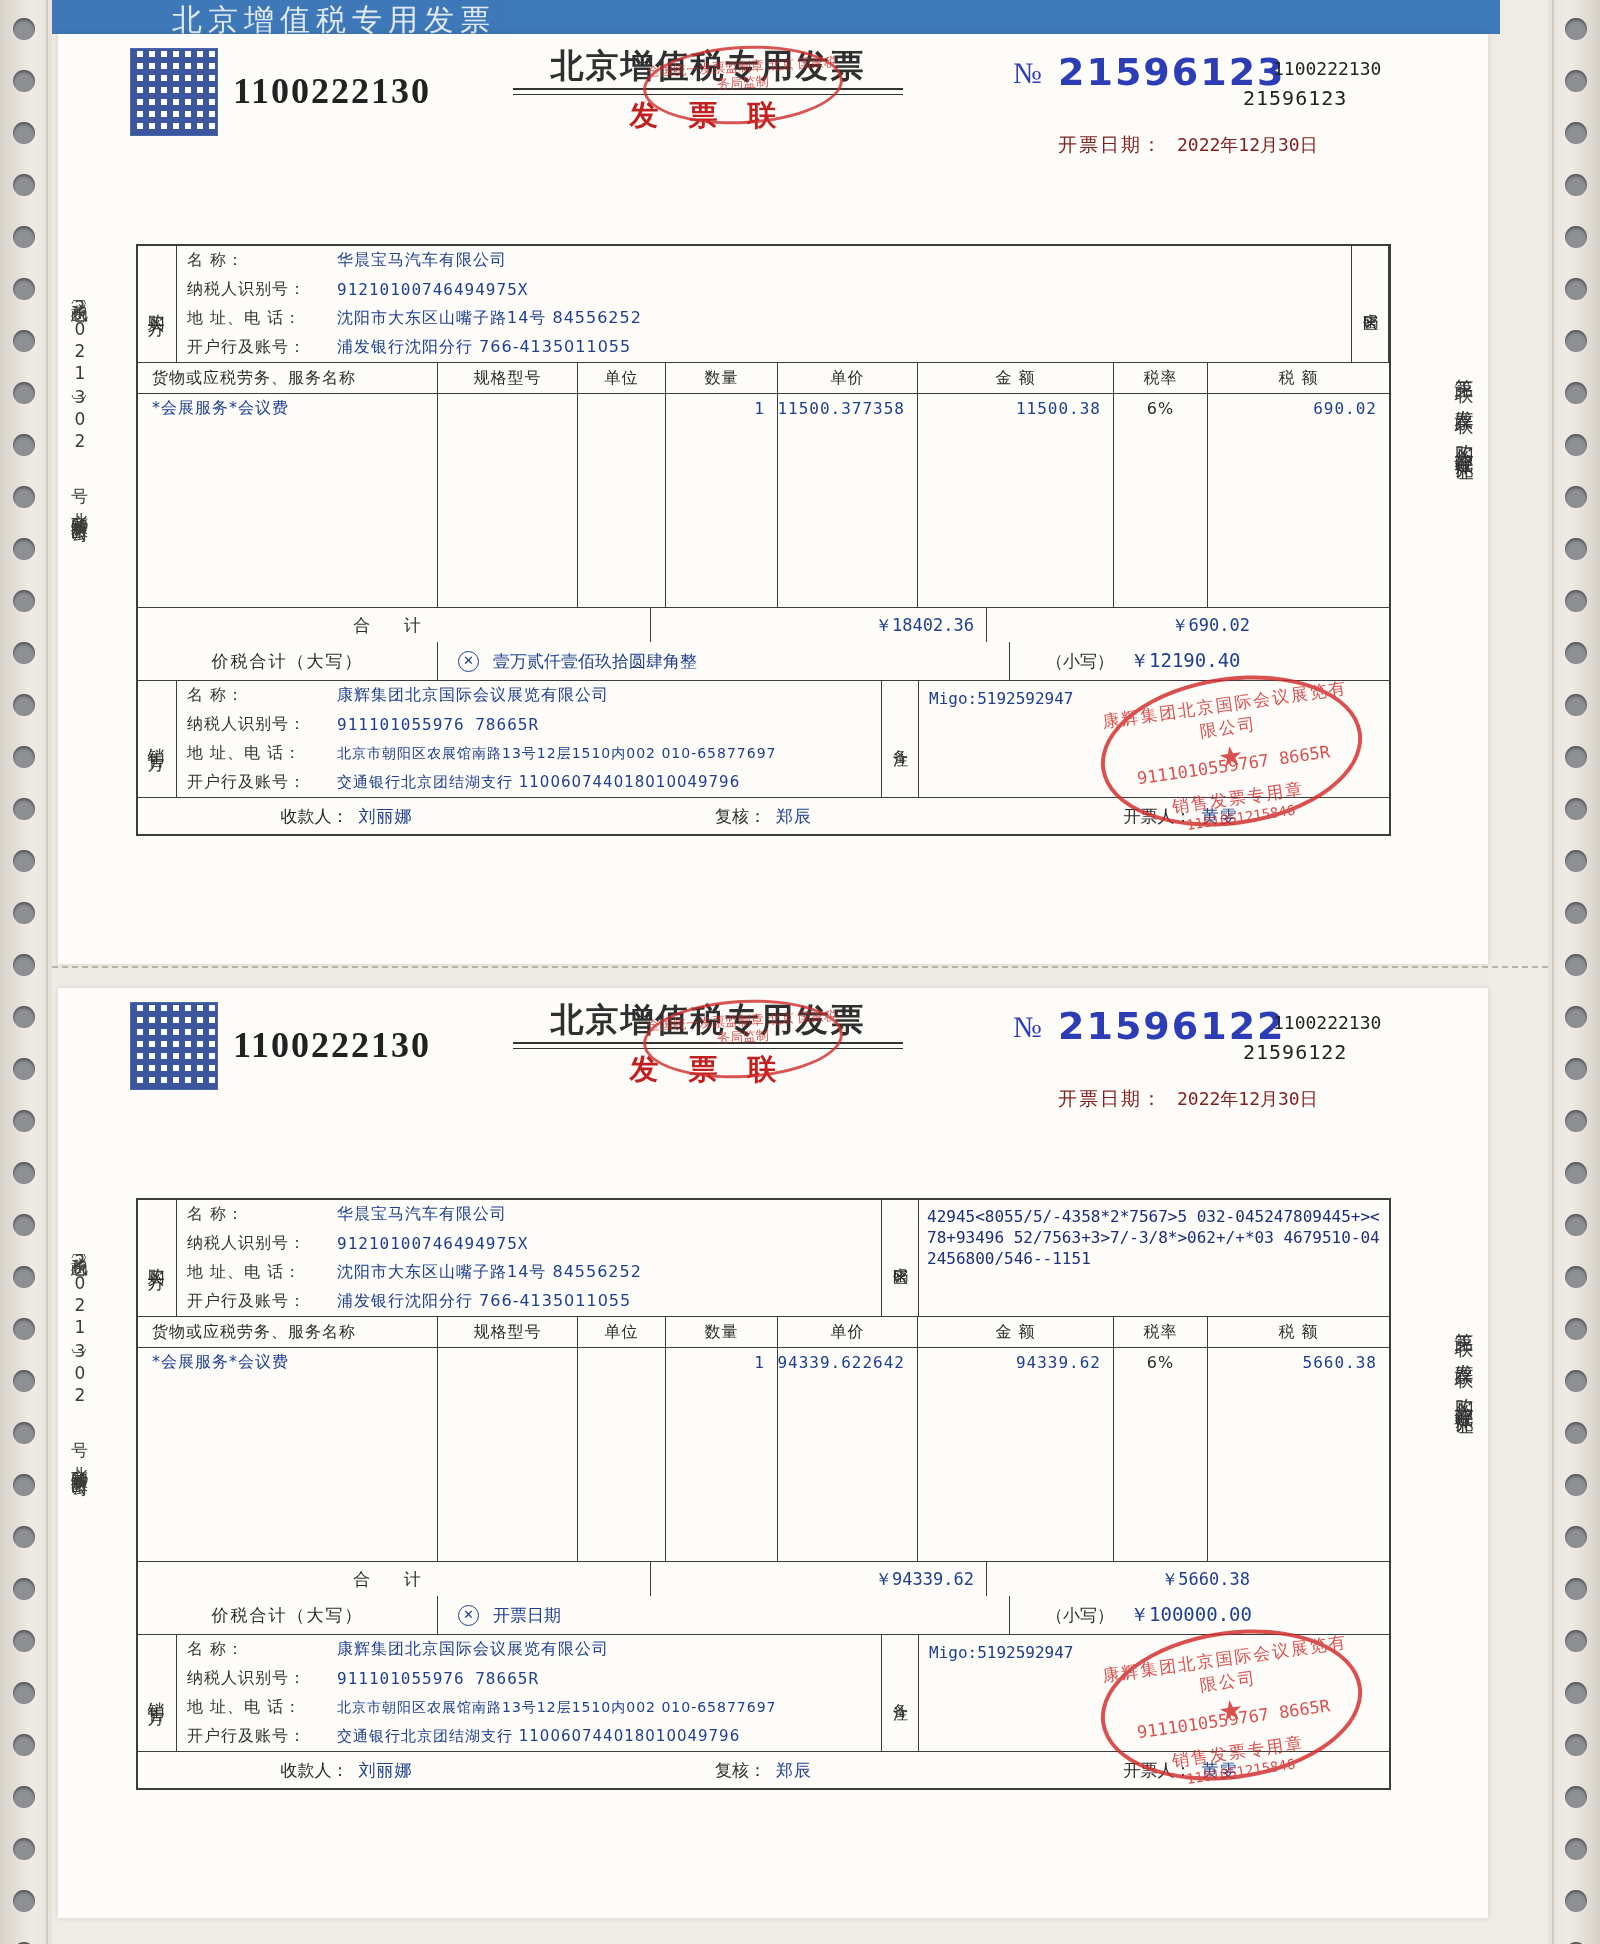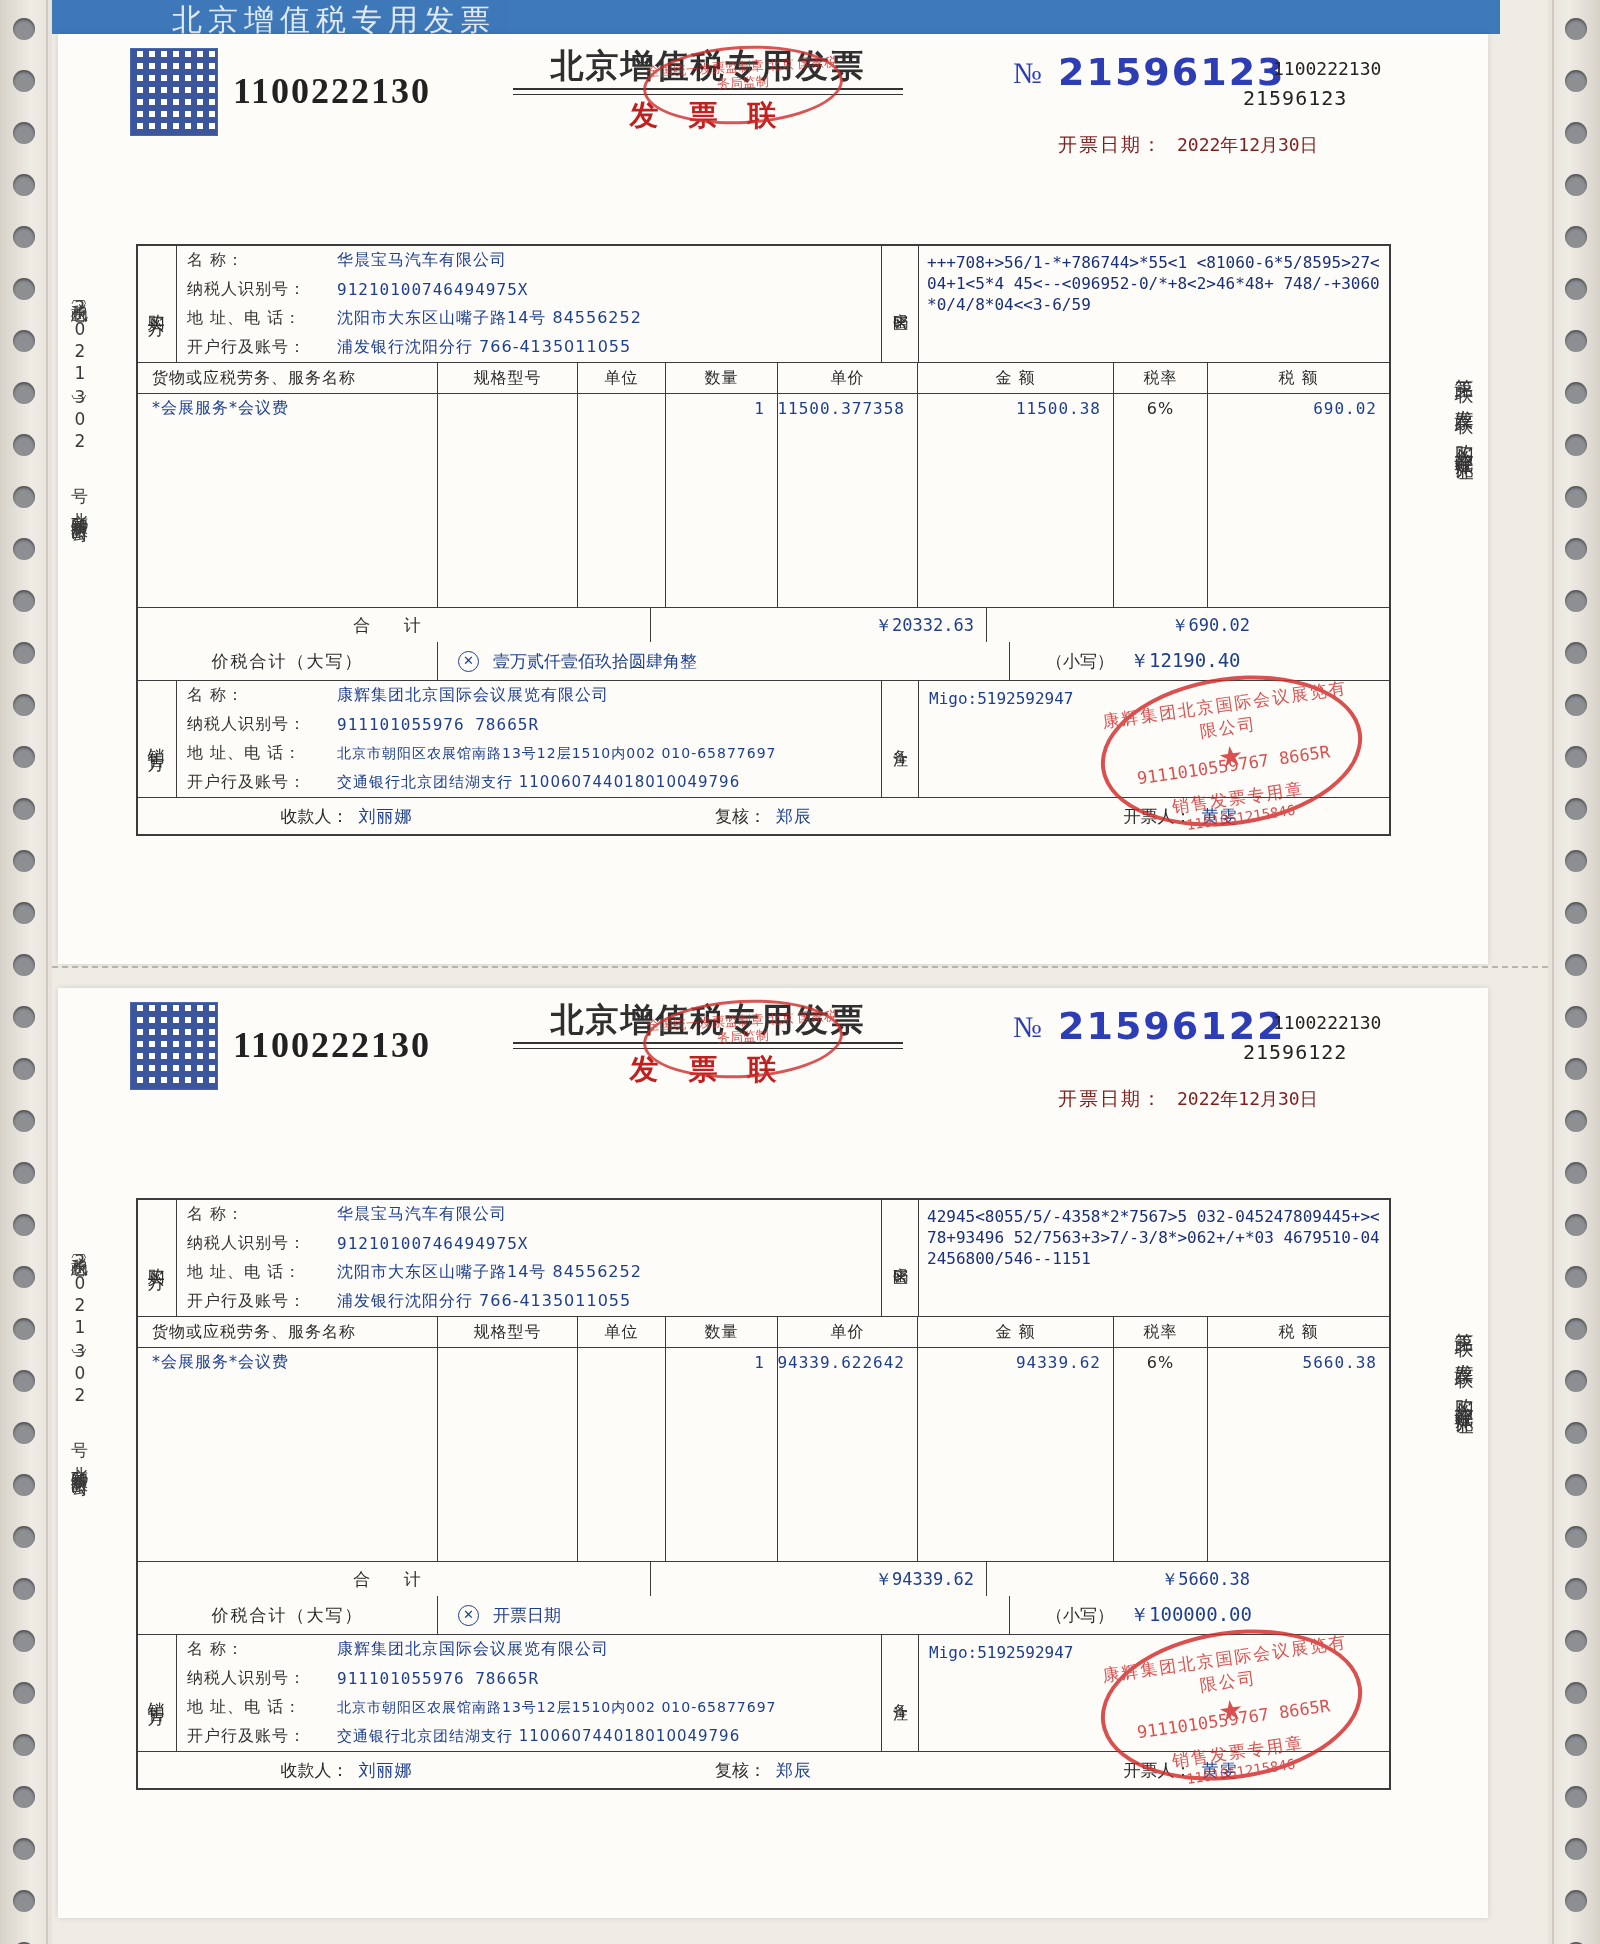--- a/index.html
+++ b/index.html
@@ -362,21 +362,20 @@
           <div class="fline">
             <span class="flabel">地 址、电 话：</span>
             <span class="fvalue cn">沈阳市大东区山嘴子路14号  84556252</span>
           </div>
           <div class="fline">
             <span class="flabel">开户行及账号：</span>
             <span class="fvalue cn">浦发银行沈阳分行  766-4135011055</span>
           </div>
         </div>
         <div class="code-cell">密码区</div>
-        <div class="code-area">+++708+&gt;56/1-*+786744&gt;*55&lt;1 &lt;81060-6*5/8595&gt;27&lt;04+1&lt;5*4 45&lt;--&lt;096952-0/*+8&lt;2&gt;46*48+ 748/-+3060*0/4/8*04&lt;&lt;3-6/59</div>
       </div>
 
       <div class="th">
         <div class="c-name">货物或应税劳务、服务名称</div>
         <div class="c-spec">规格型号</div>
         <div class="c-unit">单位</div>
         <div class="c-qty">数量</div>
         <div class="c-price">单价</div>
         <div class="c-amt">金     额</div>
         <div class="c-rate">税率</div>
@@ -400,21 +399,21 @@
           <div class="c-unit"></div>
         <div class="c-qty"></div>
           <div class="c-price"></div>
           <div class="c-amt"></div>
         <div class="c-rate"></div>
           <div class="c-tax"></div>
       </div>
 
       <div class="total-row">
         <div class="total-label">合        计</div>
-        <div class="total-amt">￥20332.63</div>
+        <div class="total-amt">￥18402.36</div>
         <div class="total-tax">￥690.02</div>
       </div>
 
       <div class="row">
         <div class="big-row" style="width:100%">
           <div class="big-label">价税合计（大写）</div>
           <div class="big-words">
             <span class="circ-x">✕</span>
             <span>壹万贰仟壹佰玖拾圆肆角整</span>
           </div>

